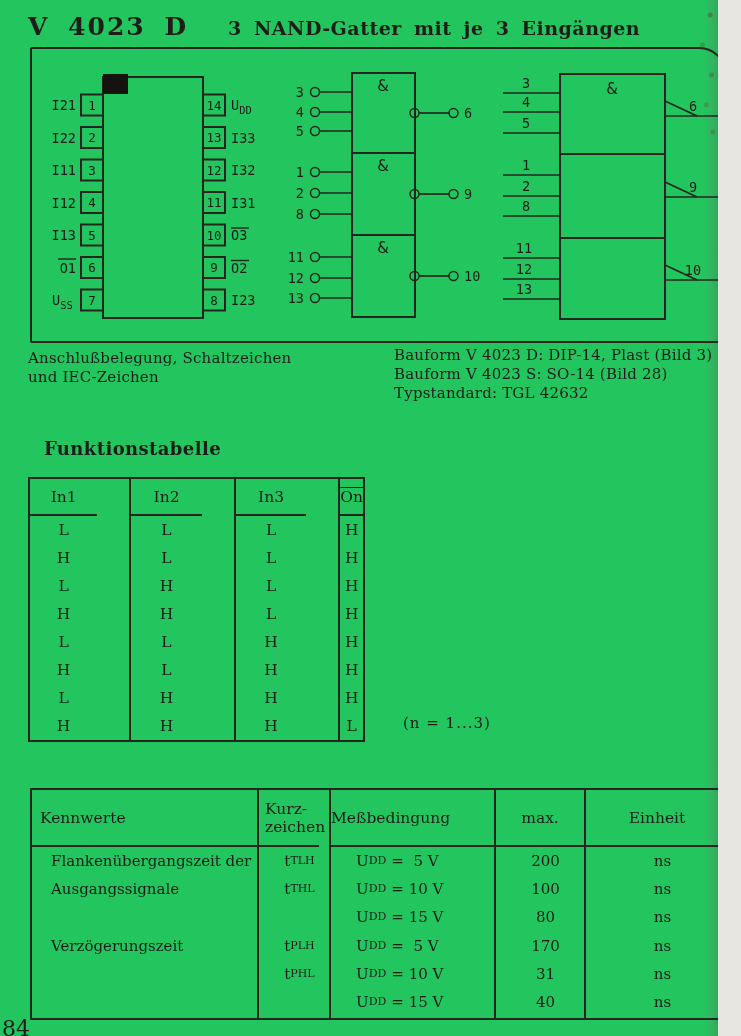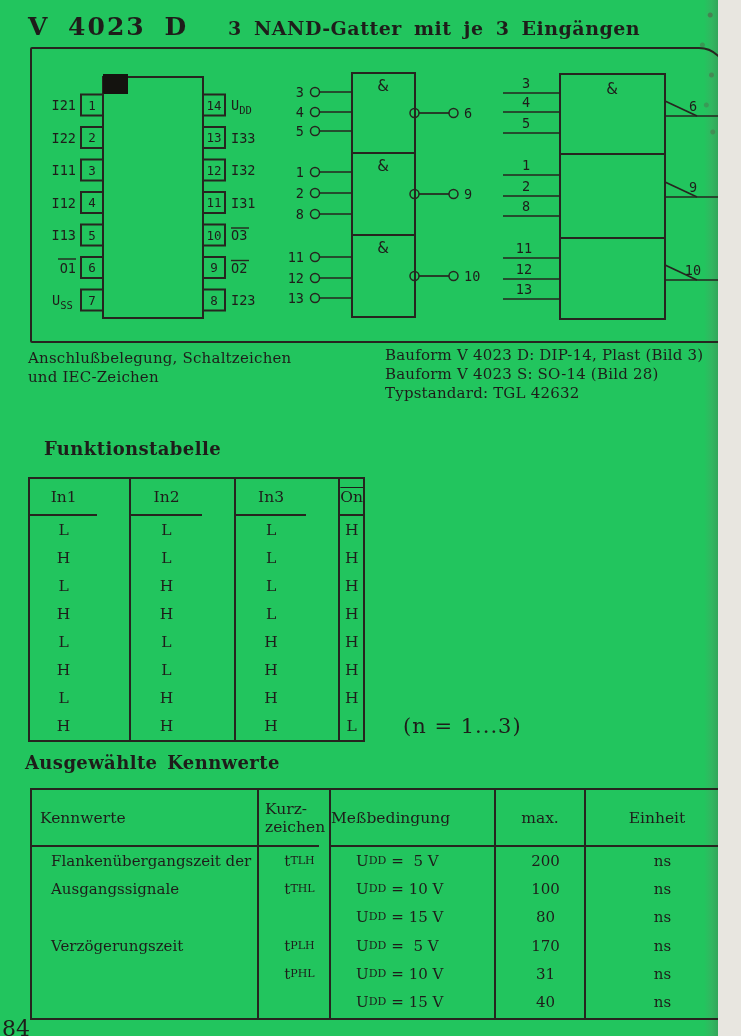--- a/index.html
+++ b/index.html
@@ -32,39 +32,39 @@
   }
   .figure-box svg{position:absolute;left:-2px;top:-2px;}
   svg text{fill:#1e1d1a;font-family:"DejaVu Sans Mono", monospace;font-size:13.5px;}
   svg .num{font-size:12.5px;}
   svg .amp{font-family:"DejaVu Sans", sans-serif;font-size:15px;}
   svg .sub{font-size:10.5px;}
   svg .shape{stroke:#26251f;fill:none;}
 
   .caption{position:absolute;font-size:15px;line-height:19px;letter-spacing:.2px;}
   .caption-left{left:28px;top:349px;}
-  .caption-right{left:385px;top:346px;}
+  .caption-right{left:394px;top:346px;}
 
   .section-heading{position:absolute;font-weight:bold;font-size:18px;letter-spacing:.4px;word-spacing:3px;}
   .h-funktion{left:44px;top:438px;}
   .h-kennwerte{left:25px;top:752px;}
 
   
   .ft{position:absolute;left:28px;top:477px;width:337px;height:265px;
       border:2px solid #26251f;box-sizing:border-box;display:flex;gap:32px;}
   .ft .col{display:flex;flex-direction:column;box-sizing:border-box;}
   .ft .col + .col{border-left:2px solid #26251f;}
   .ft .c1{width:82px;}.ft .c2{width:88px;}.ft .c3{width:88px;}.ft .c4{width:75px;flex:1;}
   .ft .hcell{height:37px;border-bottom:2px solid #26251f;box-sizing:border-box;
       display:flex;align-items:center;justify-content:center;font-size:15.5px;}
   .ft .bcell{height:28px;display:flex;align-items:center;justify-content:center;font-size:15.5px;}
   .ft .bcell:first-of-type{margin-top:5px;}
   .ov{text-decoration:overline;}
 
-  .ft-note{position:absolute;left:403px;top:714px;font-size:21px;letter-spacing:1px;}
+  .ft-note{position:absolute;left:403px;top:714px;font-size:15px;letter-spacing:1px;}
 
   
   .kw{position:absolute;left:30px;top:788px;width:700px;height:232px;
       border:2px solid #26251f;box-sizing:border-box;display:flex;}
   .kw .col{display:flex;flex-direction:column;box-sizing:border-box;}
   .kw .col + .col{border-left:2px solid #26251f;}
   .kw .k1{width:225px;}.kw .k2{width:72px;}.kw .k3{width:165px;}
   .kw .k4{width:86px;}.kw .k5{width:90px;}.kw .k6{width:58px;flex:1;}
   .kw .hcell{height:57px;border-bottom:2px solid #26251f;box-sizing:border-box;
       display:flex;align-items:center;font-size:15.5px;line-height:18px;}
@@ -309,21 +309,20 @@
       <div class="bcell">H</div>
       <div class="bcell">H</div>
       <div class="bcell">H</div>
       <div class="bcell">H</div>
       <div class="bcell">L</div>
     </div>
   </div>
 
   <div class="ft-note">(n = 1...3)</div>
 
-  <div class="section-heading h-kennwerte">Ausgewählte Kennwerte</div>
 
   <div class="kw">
     <div class="col k1">
       <div class="hcell pad">Kennwerte</div>
       <div class="bcell pad">Flankenübergangszeit der</div>
       <div class="bcell pad">Ausgangssignale</div>
       <div class="bcell pad"></div>
       <div class="bcell pad">Verzögerungszeit</div>
       <div class="bcell pad"></div>
       <div class="bcell pad"></div>

